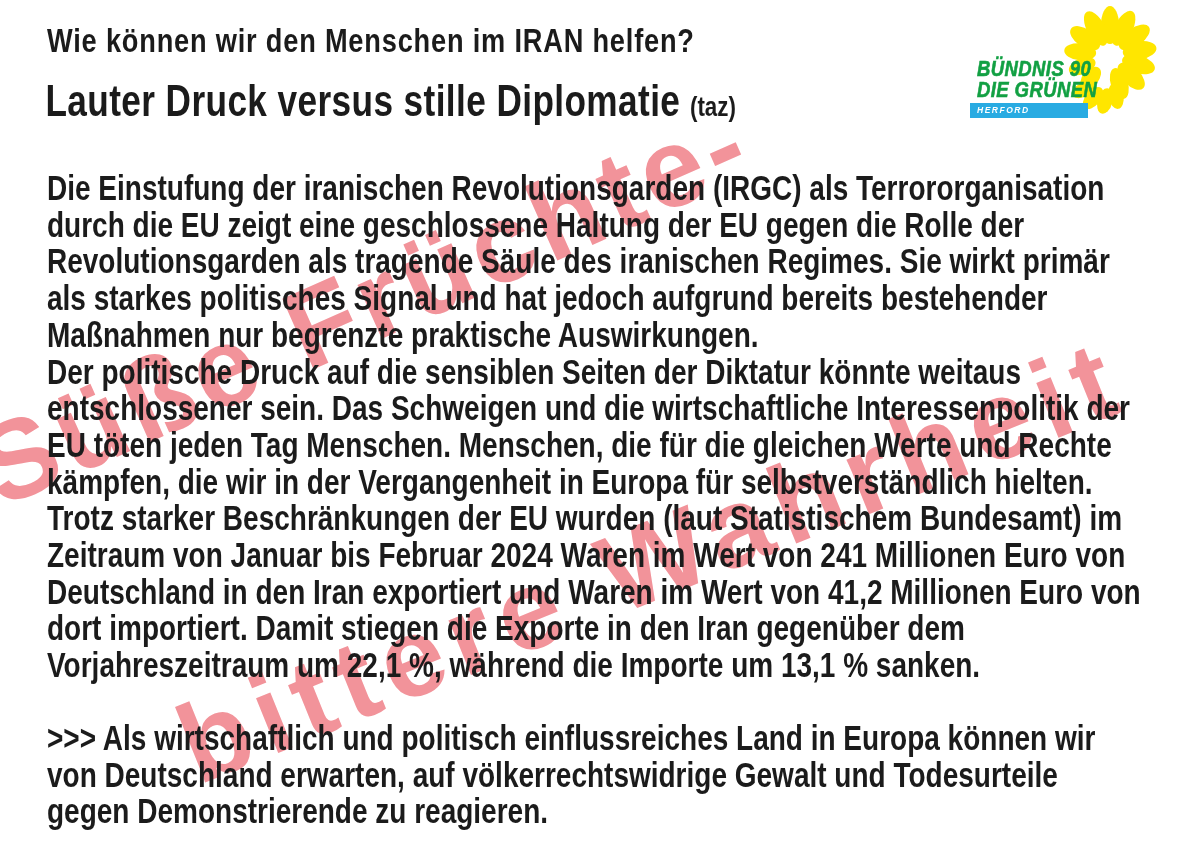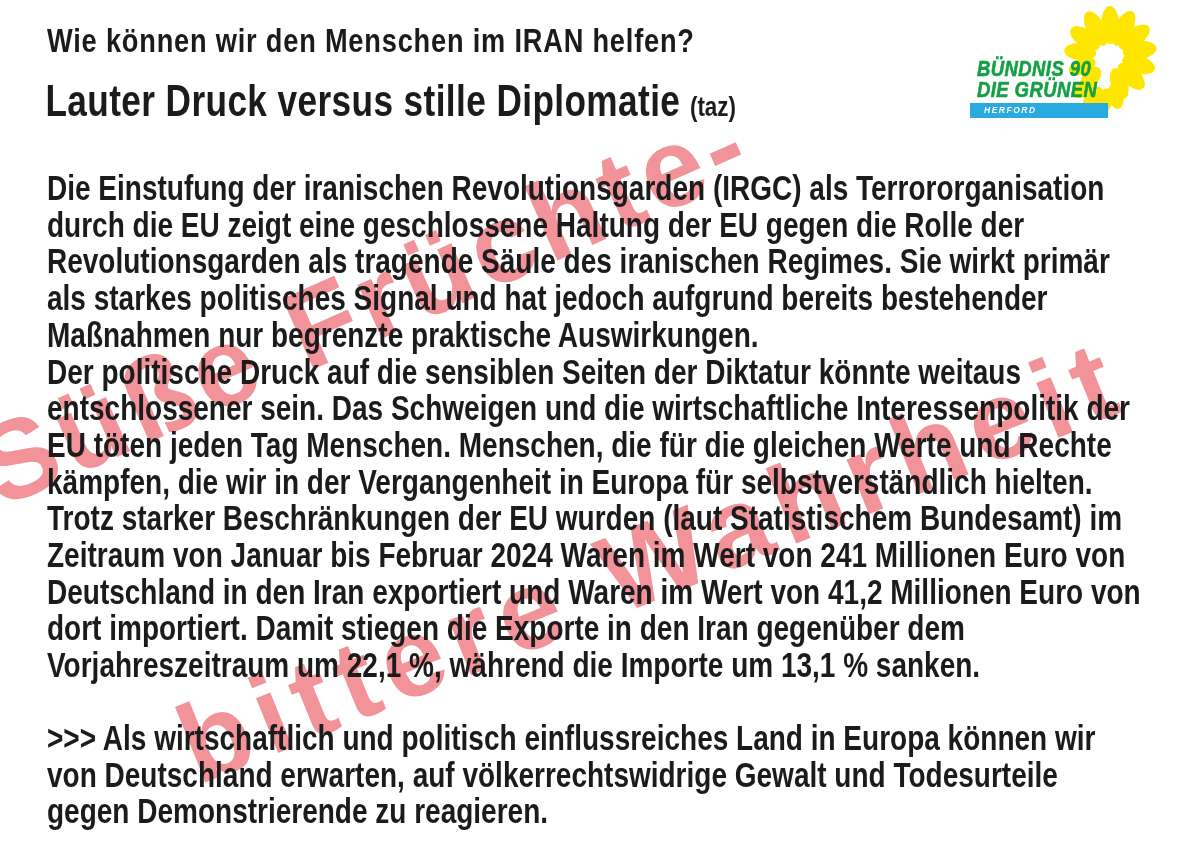--- a/index.html
+++ b/index.html
@@ -30,24 +30,24 @@
   
   .logo{position:absolute;z-index:2;left:0;top:0;width:1200px;height:130px;pointer-events:none;}
   .sunflower{position:absolute;left:1028px;top:4px;width:150px;height:115px;}
   .logo-text{
     position:absolute;left:977px;top:59px;z-index:3;
     color:#12a043;font-style:italic;font-weight:bold;font-size:22px;line-height:20.5px;
     transform:scaleX(0.84);transform-origin:0 0;white-space:nowrap;
     -webkit-text-stroke:0.6px #12a043;letter-spacing:0.5px;
   }
   .logo-bar{
-    position:absolute;left:970px;top:103px;z-index:3;width:138px;height:15px;
+    position:absolute;left:970px;top:103px;z-index:3;width:118px;height:15px;
     background:#29abe2;color:#ffffff;box-sizing:border-box;
     font-style:italic;font-weight:bold;font-size:8.5px;line-height:15px;
-    padding-left:14px;letter-spacing:1.5px;
+    padding-left:7px;letter-spacing:1.5px;
   }
 </style>
 </head>
 <body>
 
 <div class="page">
 
   <div class="watermark wm1">Süße Früchte-</div>
   <div class="watermark wm2">bittere Wahrheit</div>
 

